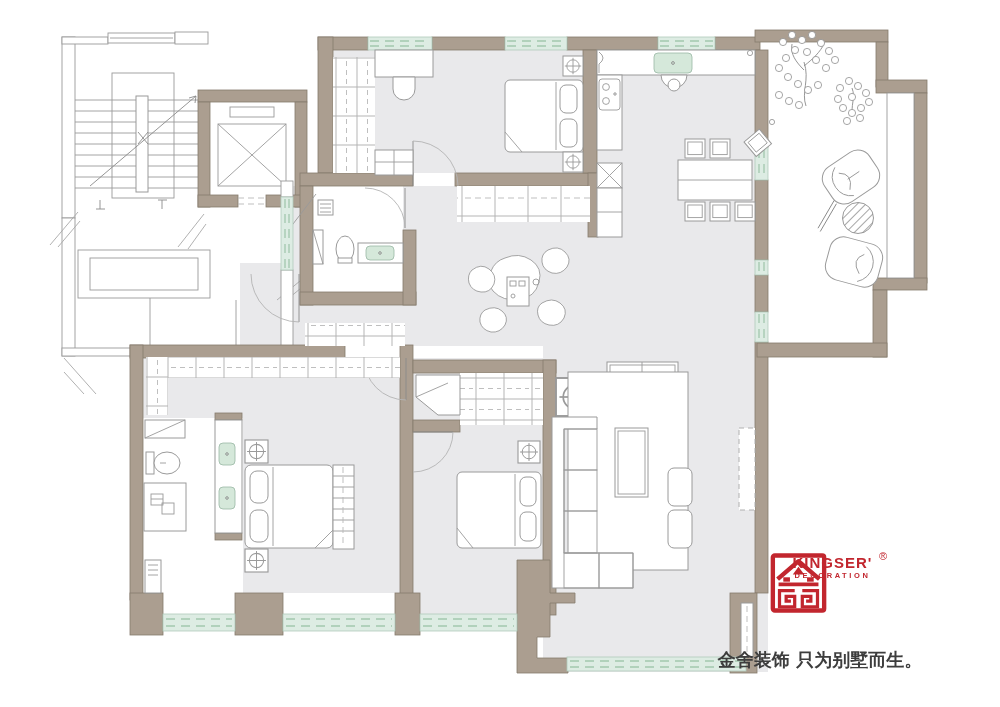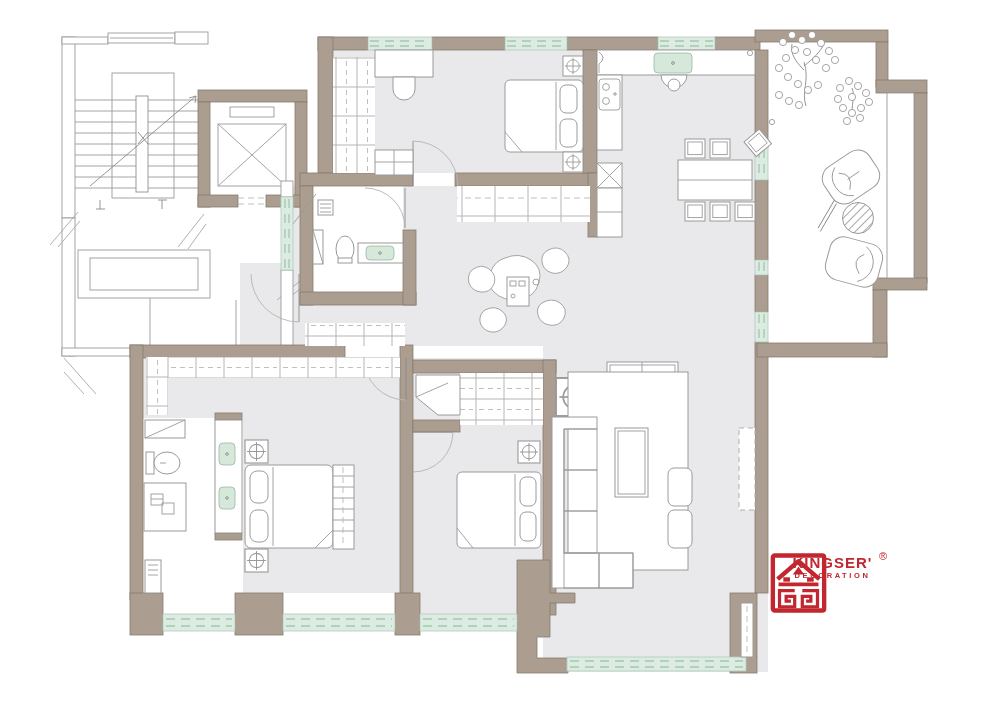--- a/index.html
+++ b/index.html
@@ -529,13 +529,14 @@
       <path d="M24,23 L30,15 L36,23 Z" fill="var(--logo-red)"></path>
       <line x1="9" y1="33.5" x2="51" y2="33.5" stroke="var(--logo-red)" stroke-width="3.8"></line>
       <rect x="14" y="26" width="7" height="4.6" fill="var(--logo-red)"></rect>
       <rect x="39" y="26" width="7" height="4.6" fill="var(--logo-red)"></rect>
       <path d="M26,40 H10 V57 H26 V46 H17 V51 H22" fill="none" stroke="var(--logo-red)" stroke-width="3.4"></path>
       <path d="M34,40 H50 V57 H34 V46 H43 V51 H38" fill="none" stroke="var(--logo-red)" stroke-width="3.4"></path>
     </svg>
     <div class="brandname">KINGSER'</div>
     <div class="branddiv">DECORATION</div>
   </div>
+  <div class="tagline">金舍装饰 只为别墅而生。</div>
 </div>
 
 </body></html>

